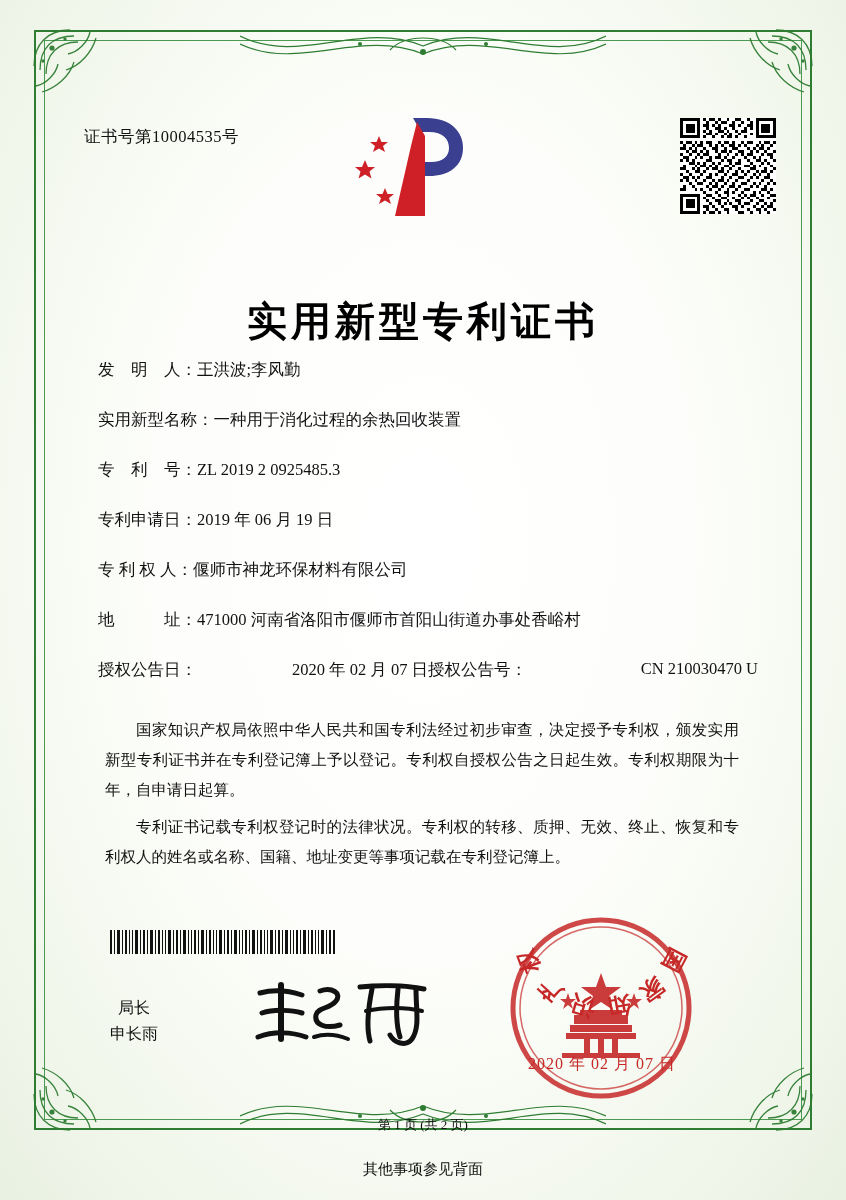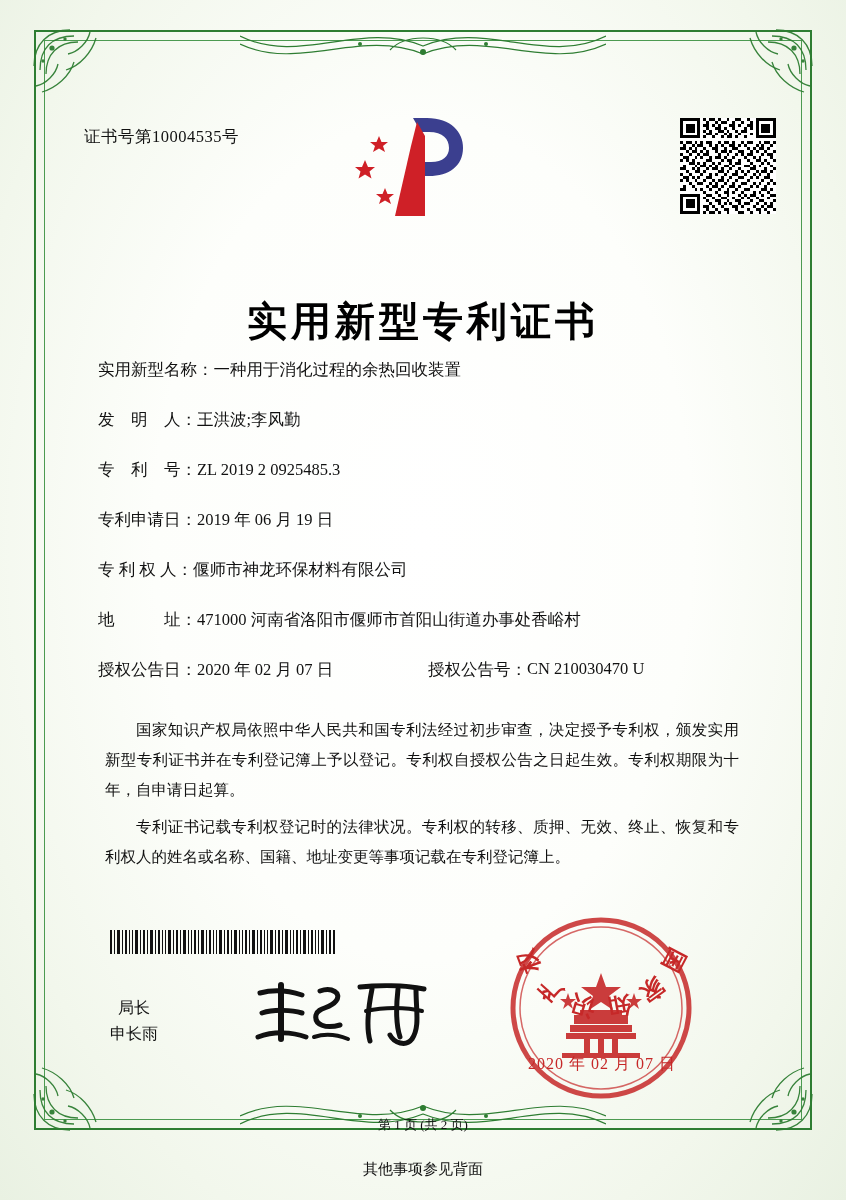--- a/index.html
+++ b/index.html
@@ -115,20 +115,21 @@
     white-space: pre;
     flex: 0 0 auto;
   }
   .value {
     flex: 1 1 auto;
   }
   .row-split {
     display: flex;
     align-items: baseline;
     margin-bottom: 20px;
+    text-align: right;
   }
   .row-split .seg1 { flex: 0 0 330px; display: flex; }
   .row-split .seg2 { flex: 1 1 auto; display: flex; }
 
   
   .paras {
     position: absolute;
     left: 98px;
     top: 708px;
     width: 648px;
@@ -636,26 +637,26 @@
           <rect x="27" y="32" width="1" height="1"></rect>
           <rect x="30" y="32" width="1" height="1"></rect>
       </g>
     </svg>
   </div>
 
   <div class="title">实用新型专利证书</div>
 
   <div class="fields">
     <div class="row">
+      <span class="label">发　明　人：</span>
+      <span class="value">王洪波;李风勤</span>
+    </div>
+    <div class="row">
       <span class="label">实用新型名称：</span>
       <span class="value">一种用于消化过程的余热回收装置</span>
-    </div>
-    <div class="row">
-      <span class="label">发　明　人：</span>
-      <span class="value">王洪波;李风勤</span>
     </div>
     <div class="row">
       <span class="label">专　利　号：</span>
       <span class="value">ZL 2019 2 0925485.3</span>
     </div>
     <div class="row">
       <span class="label">专利申请日：</span>
       <span class="value">2019 年 06 月 19 日</span>
     </div>
     <div class="row">

